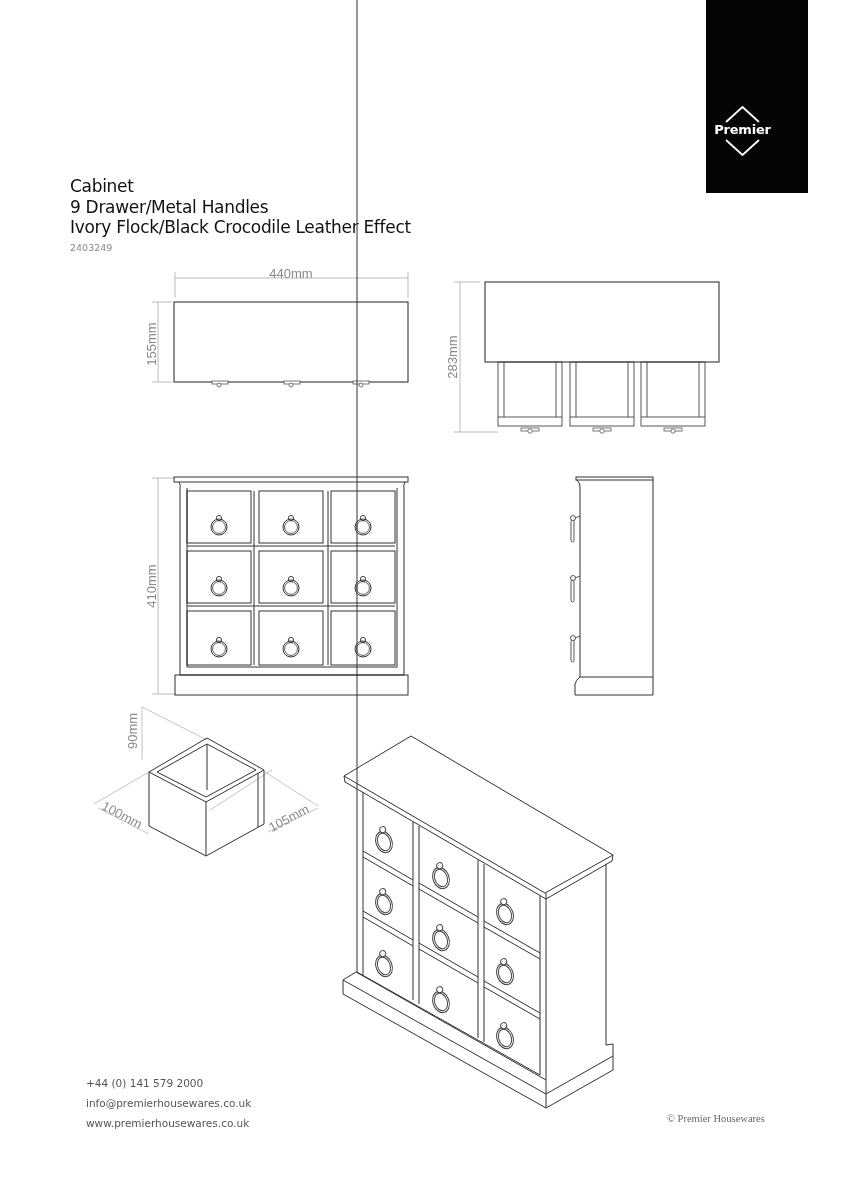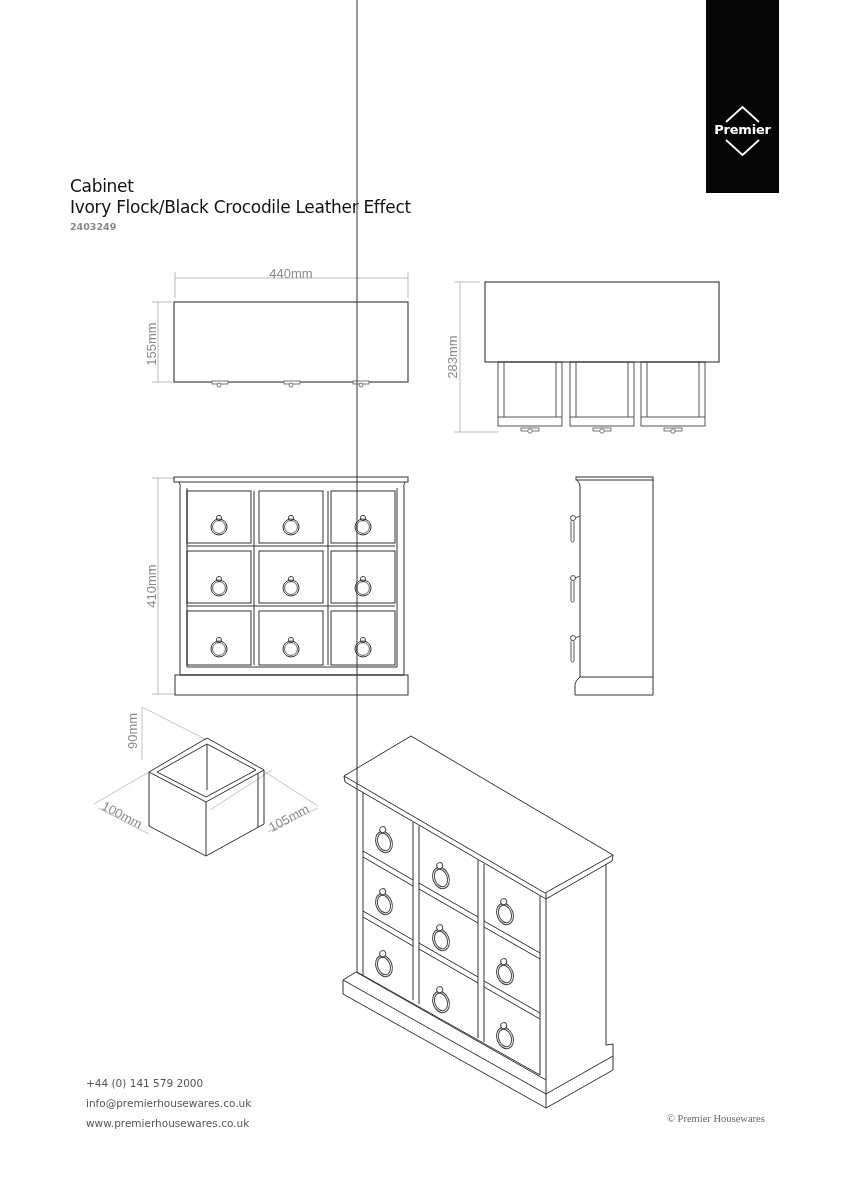--- a/index.html
+++ b/index.html
@@ -1,40 +1,41 @@
 <!DOCTYPE html>
 <html><head>
 <meta charset="utf-8">
 <style>
   html, body { margin: 0; padding: 0; background: #ffffff; }
   body { width: 849px; height: 1200px; position: relative; overflow: hidden; font-family: "DejaVu Sans", "Liberation Sans", sans-serif; color: #111; }
-  .brand { position: absolute; left: 706px; top: 0; width: 73px; height: 193px; background: #050505; }
+  .brand { position: absolute; left: 706px; top: 0; width: 73px; height: 193px; background: #050505; padding-left: 29px; }
   .brand svg { position: absolute; left: 0; top: 100px; }
   .brand-name { position: absolute; left: 0; width: 73px; top: 122px; text-align: center; color: #fff; font-size: 13px; font-weight: bold; letter-spacing: -0.2px; }
   .title-block { position: absolute; left: 70px; top: 176px; }
   .title-line { font-size: 17px; line-height: 20.5px; color: #111; white-space: nowrap; letter-spacing: -0.3px; }
-  .sku { font-size: 9.5px; color: #888; margin-top: 4px; font-weight: bold; }
+  .sku { font-size: 9.5px; color: #888; margin-top: 4px; }
   .drawings { position: absolute; left: 0; top: 0; }
   .dim { fill: #8a8a8a; font-family: "Liberation Sans", sans-serif; font-size: 13px; }
   .footer { position: absolute; left: 70px; top: 1073px; font-size: 10.5px; color: #555; line-height: 20px; margin-left: 16px; }
   .copyright { position: absolute; left: 667px; top: 1113px; font-size: 10.5px; color: #666; font-family: Liberation Serif, serif; }
 </style>
 </head>
 <body>
 
 <div class="brand">
   <svg width="73" height="60" viewBox="0 0 73 60">
     <polyline points="20,22 36.5,7 53,22" fill="none" stroke="#fff" stroke-width="1.8"></polyline>
     <polyline points="20,40 36.5,55 53,40" fill="none" stroke="#fff" stroke-width="1.8"></polyline>
   </svg>
   <div class="brand-name">Premier</div>
 </div>
 
 <div class="title-block">
   <div class="title-line">Cabinet</div>
+  <div class="title-line">9 Drawer/Metal Handles</div>
   <div class="title-line">Ivory Flock/Black Crocodile Leather Effect</div>
   <div class="sku">2403249</div>
 </div>
 
 <svg class="drawings" width="849" height="1200" viewBox="0 0 849 1200">
   <defs>
     <g id="ring">
       <circle cx="0" cy="-9" r="2.6" fill="#fff" stroke="#333" stroke-width="0.9"></circle>
       <circle cx="0" cy="0" r="8" fill="none" stroke="#333" stroke-width="1"></circle>
       <circle cx="0" cy="0" r="6.4" fill="none" stroke="#333" stroke-width="0.8"></circle>

